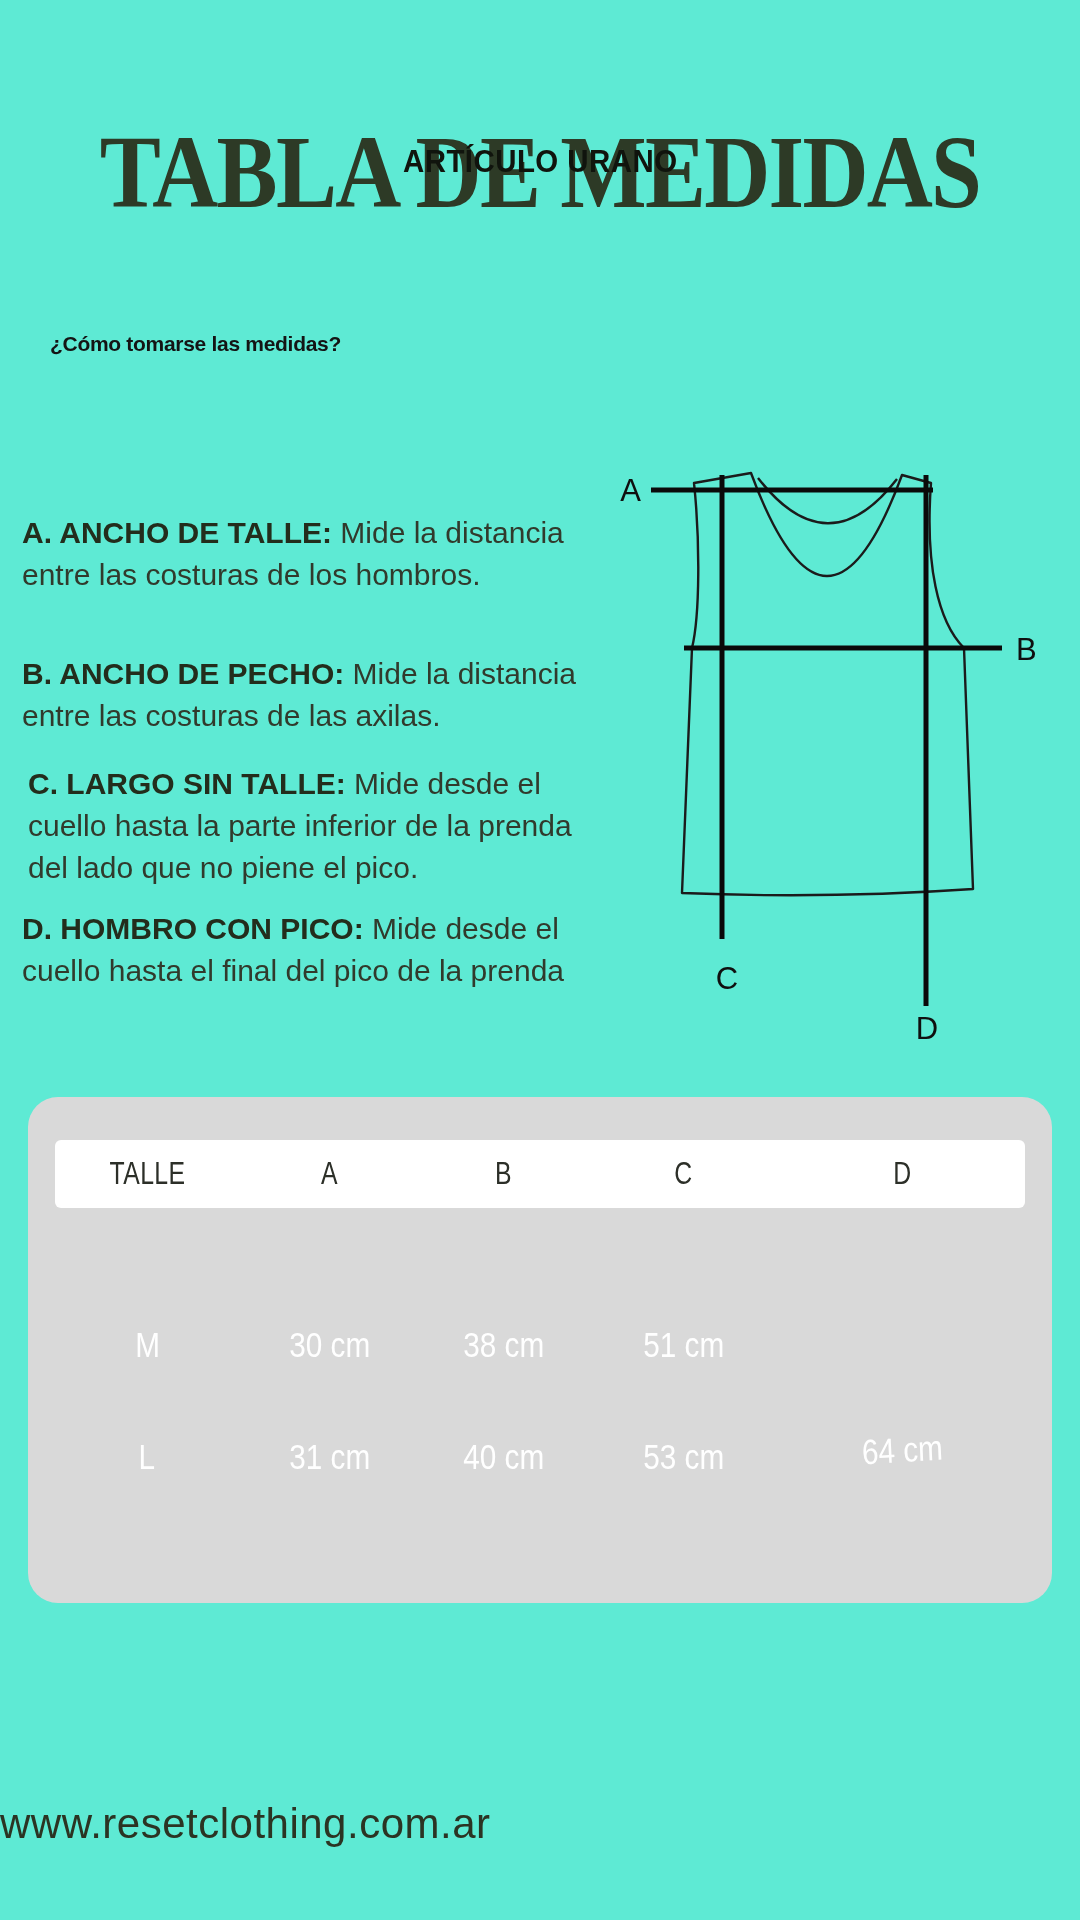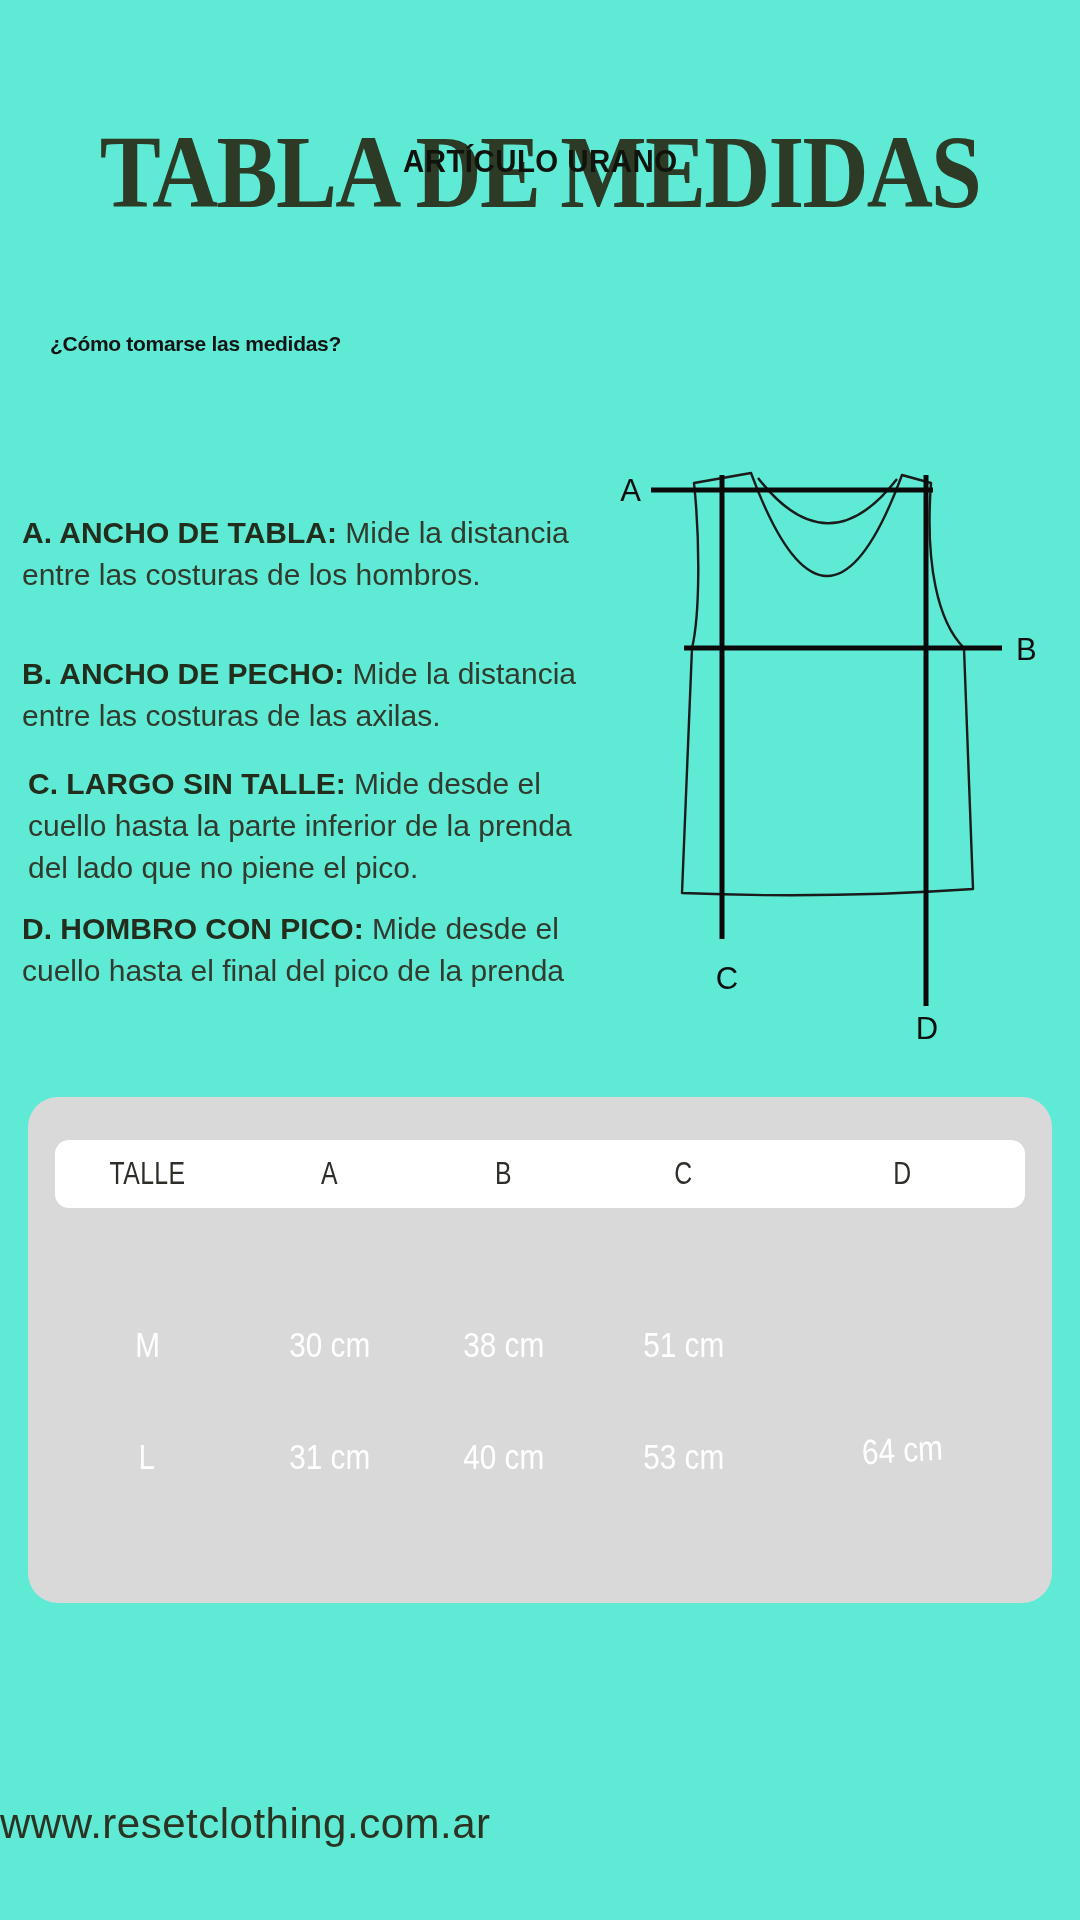--- a/index.html
+++ b/index.html
@@ -45,21 +45,21 @@
   .panel {
     position:absolute; left:28px; top:1097px; width:1024px; height:506px;
     background:#d9d9d9; border-radius:30px;
   }
   .grid-row {
     position:absolute; left:27px; width:970px; height:68px;
     display:grid; grid-template-columns:19% 18.65% 17.15% 20% 25.2%;
     align-items:center;
   }
   .grid-row > div { text-align:center; }
-  .header-bar { top:43px; background:#ffffff; border-radius:14px; height:68px; }
+  .header-bar { top:43px; background:#ffffff; border-radius:6px; height:68px; }
   .header-bar div span {
     display:inline-block; transform:scaleX(0.8); white-space:nowrap;
     font-size:31px; color:#2c2f28; letter-spacing:0.5px;
   }
   .data-row { height:70px; }
   .row-m { top:213px; }
   .row-l { top:325px; }
   .data-row div span {
     display:inline-block; transform:scaleX(0.85); white-space:nowrap;
     font-size:35px; color:#ffffff;
@@ -87,21 +87,21 @@
 <div class="page">
 
   <h1 class="title">TABLA DE MEDIDAS</h1>
   <div class="subtitle">
     <span>ARTÍCULO URANO</span>
   </div>
 
   <h2 class="question">¿Cómo tomarse las medidas?</h2>
 
   <section>
-    <p class="measure m-a"><strong>A. ANCHO DE TABLA:</strong> <span>Mide la distancia entre las costuras de los hombros.</span></p>
+    <p class="measure m-a"><strong>A. ANCHO DE TALLE:</strong> <span>Mide la distancia entre las costuras de los hombros.</span></p>
     <p class="measure m-b"><strong>B. ANCHO DE PECHO:</strong> <span>Mide la distancia entre las costuras de las axilas.</span></p>
     <p class="measure m-c"><strong>C. LARGO SIN TALLE:</strong> <span>Mide desde el cuello hasta la parte inferior de la prenda del lado que no piene el pico.</span></p>
     <p class="measure m-d"><strong>D. HOMBRO CON PICO:</strong> <span>Mide desde el cuello hasta el final del pico de la prenda</span></p>
   </section>
 
   <svg class="diagram" viewBox="575 425 505 640" xmlns="http://www.w3.org/2000/svg">
 
     <path class="outline" d="M 694,483 L 751,473 Q 827,678 902,475 L 931,483
              C 925,565 938,622 964,648
              L 973,889 Q 828,899 682,893 L 692,648

